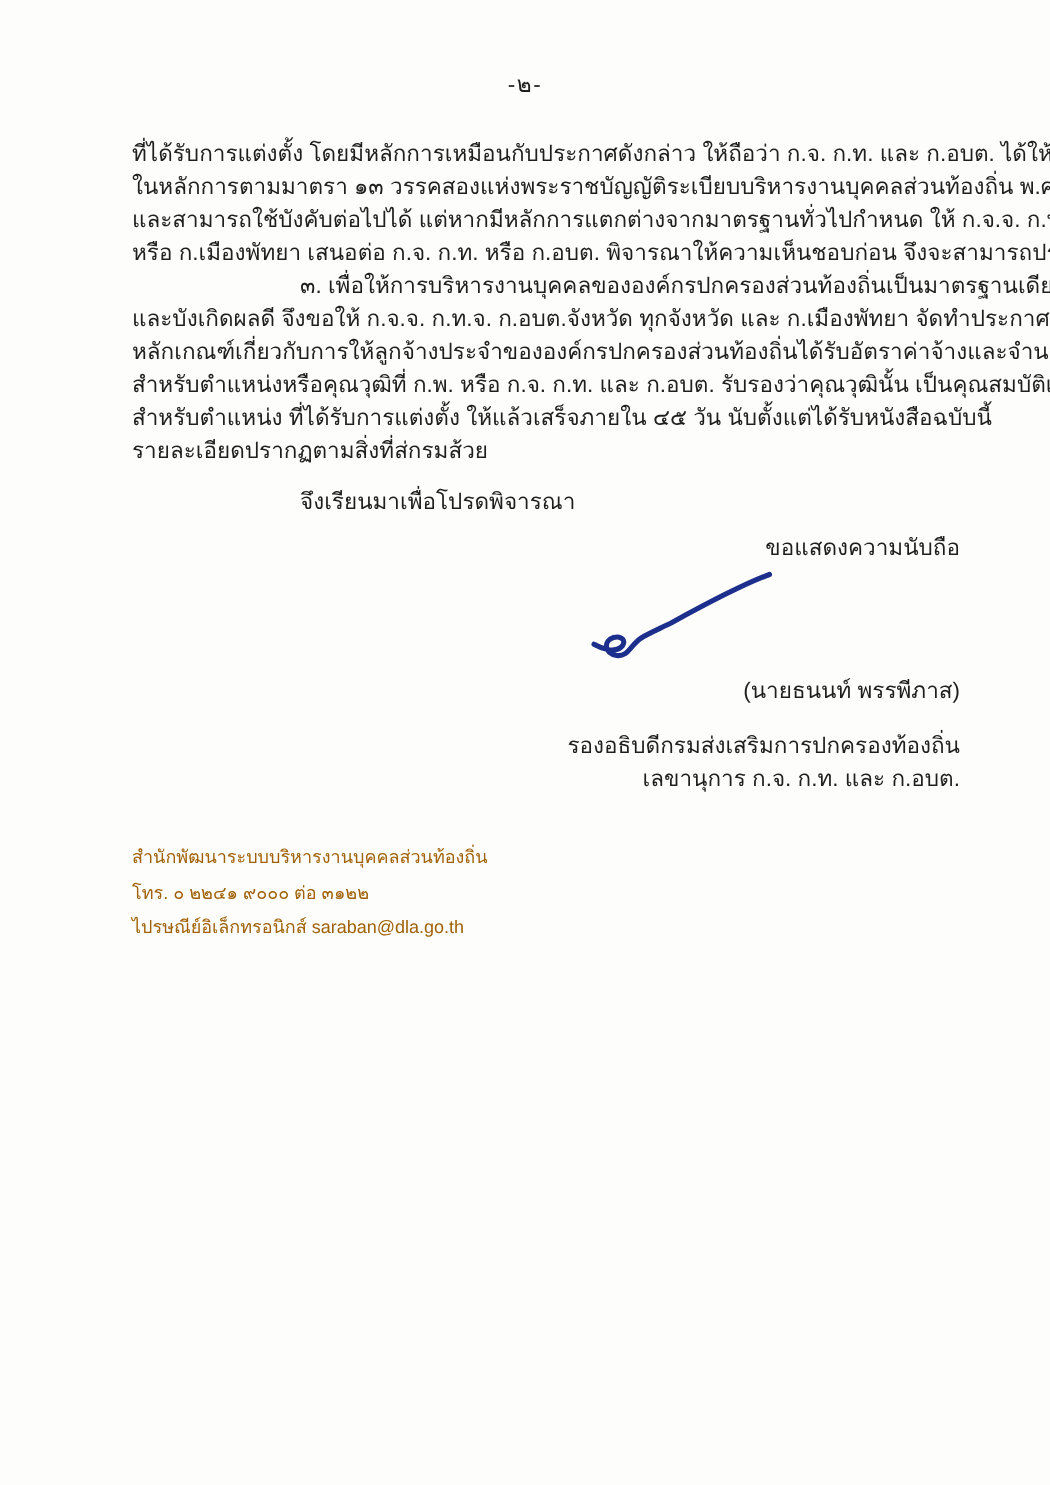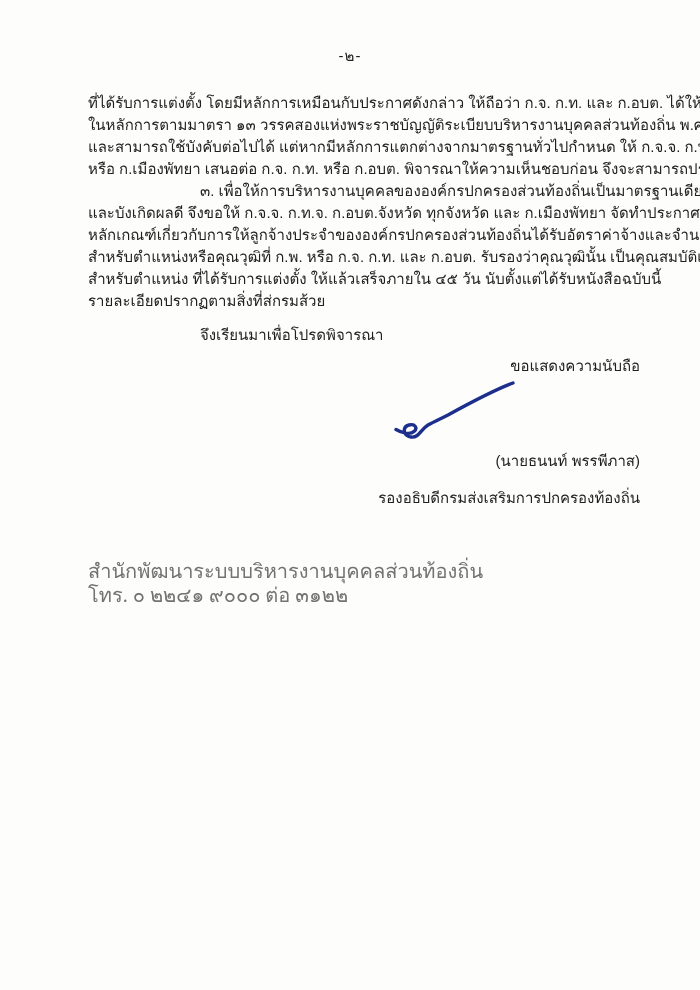--- a/index.html
+++ b/index.html
@@ -65,24 +65,23 @@
     left: 160px;
     top: 0;
   }
   .signer-name   { margin-top: 8px; }
   .signer-title  { margin-top: 16px; }
   .signer-role   { margin-top: 1px; }
   .footer-contact {
     position: absolute;
     top: 560px;
     left: 88px;
-    font-size: 20px;
+    font-size: 12px;
     line-height: 23.5px;
-    color: #737373;
-    font-family: Liberation Serif, serif;
+    color: #a16207;
   }
   .footer-contact .line {
     white-space: nowrap;
   }
 </style>
 </head>
 <body>
 
 <div class="page">
 
@@ -112,20 +111,22 @@
                  C 50 39, 43 42, 38 45
                  C 30 50, 29 58, 21 57
                  C 13 56, 12 47, 19 45
                  C 25 43.5, 28 48, 24 51.5
                  C 20 55, 12 53, 6 49.5" stroke="#1d2f8d" stroke-width="3.4" stroke-linecap="round" stroke-linejoin="round"></path>
       </svg>
     </div>
 
     <div class="signer-name">(นายธนนท์ พรรพีภาส)</div>
     <div class="signer-title">รองอธิบดีกรมส่งเสริมการปกครองท้องถิ่น</div>
+    <div class="signer-role">เลขานุการ ก.จ. ก.ท. และ ก.อบต.</div>
   </div>
 
   <div class="footer-contact">
     <div class="line">สำนักพัฒนาระบบบริหารงานบุคคลส่วนท้องถิ่น</div>
     <div class="line">โทร. ๐ ๒๒๔๑ ๙๐๐๐ ต่อ ๓๑๒๒</div>
+    <div class="line">ไปรษณีย์อิเล็กทรอนิกส์ saraban@dla.go.th</div>
   </div>
 
 </div>
 
 </body></html>

